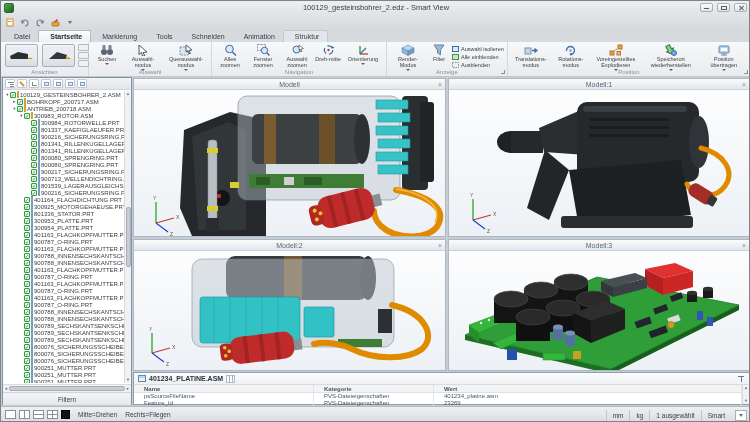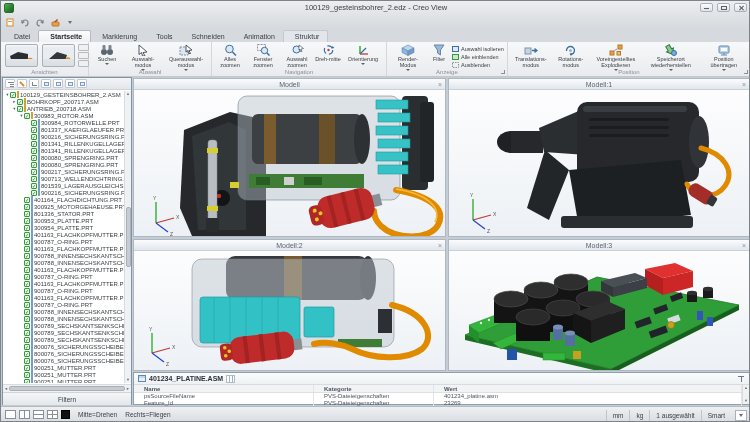--- a/index.html
+++ b/index.html
@@ -147,21 +147,21 @@
           display:flex;align-items:center;justify-content:center;}
 </style>
 </head>
 <body>
 
 <div class="app">
 
   <div class="chrome">
     <div class="titlebar">
       <div class="appicon"></div>
-      <div class="title">100129_gesteinsbohrer_2.edz - Creo View</div>
+      <div class="title">100129_gesteinsbohrer_2.edz - Smart View</div>
       <div class="winbtns">
         <div class="winbtn">
             <div class="bar"></div>
           </div>
         <div class="winbtn">
             <div class="box"></div>
           </div>
         <div class="winbtn">
             <div class="x1"></div>
             <div class="x2"></div>

